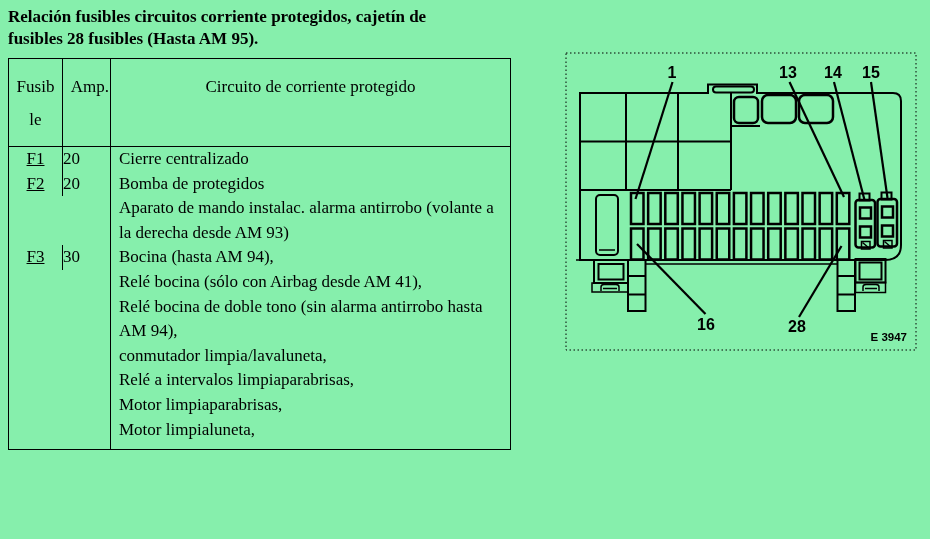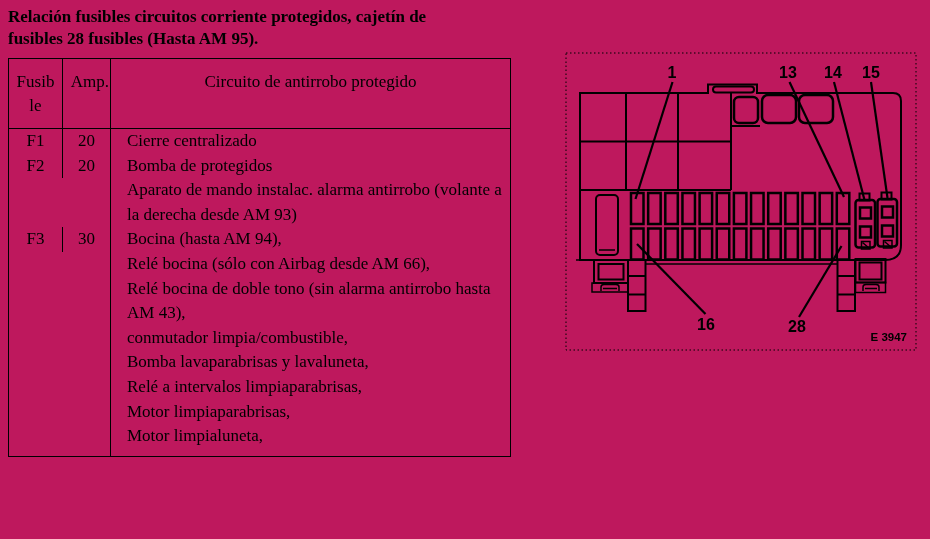--- a/index.html
+++ b/index.html
@@ -1,46 +1,46 @@
 <!DOCTYPE html>
 <html><head>
 <meta charset="utf-8">
 <style>
   html,body{margin:0;padding:0;background:#fff;}
   .screen{
-    position:relative;width:930px;height:539px;background:#be185d;
+    position:relative;width:930px;height:539px;background:#86efac;
     font-family:"Liberation Serif",serif;color:#000;overflow:hidden;
   }
   .doc-title{
     position:absolute;left:8px;top:6px;width:520px;
     font-weight:bold;font-size:17px;line-height:22px;white-space:pre-line;
   }
   table.fuse-table{
     position:absolute;left:8px;top:58px;width:502px;
     border-collapse:collapse;table-layout:fixed;
     border:1.5px solid #000;
     font-size:17px;
   }
   .fuse-table col.c1{width:54px;}
   .fuse-table col.c2{width:48px;}
   .fuse-table col.c3{width:400px;}
   .fuse-table th{
     font-weight:normal;vertical-align:top;padding-top:11px;padding-bottom:10px;
-    border-bottom:1.5px solid #000;line-height:24px;
+    border-bottom:1.5px solid #000;line-height:33px;
   }
   .fuse-table th.h-fuse{white-space:pre-line;text-align:center;border-right:1.5px solid #000;}
   .fuse-table th.h-amp{text-align:right;border-right:1.5px solid #000;}
   .fuse-table th.h-circuit{text-align:center;}
   .fuse-table td{
     vertical-align:top;line-height:24.6px;padding:0;
   }
   .fuse-table td.col-fuse{text-align:center;}
-  .fuse-table td.col-fuse.divided{border-right:1.5px solid #000;}
-  .fuse-table td.col-amp{text-align:center;border-right:1.5px solid #000;}
-  .fuse-table td.col-circuit{padding-left:16px;padding-right:4px;}
+  .fuse-table td.col-fuse.divided{border-right:1.5px solid #000;text-decoration:underline;}
+  .fuse-table td.col-amp{border-right:1.5px solid #000;}
+  .fuse-table td.col-circuit{padding-left:8px;padding-right:4px;}
   .fuse-table tr:last-child td{padding-bottom:7px;}
   .diagram{
     position:absolute;left:563px;top:43px;width:360px;height:310px;
   }
   .diagram svg{display:block;}
   .ln{fill:none;stroke:#000;stroke-width:2;}
   .ln-thick{fill:none;stroke:#000;stroke-width:2.5;}
   .ln-thin{fill:none;stroke:#000;stroke-width:1.5;}
   .leader{fill:none;stroke:#000;stroke-width:2.2;}
   .dotted{fill:none;stroke:#000;stroke-width:1;stroke-dasharray:1.5 2.5;}
@@ -66,21 +66,21 @@
     <colgroup>
         <col class="c1">
         <col class="c2">
         <col class="c3">
       </colgroup>
     <thead>
       <tr>
         <th class="h-fuse">Fusib
 le</th>
         <th class="h-amp">Amp.</th>
-        <th class="h-circuit">Circuito de antirrobo protegido</th>
+        <th class="h-circuit">Circuito de corriente protegido</th>
       </tr>
     </thead>
     <tbody>
         <tr>
           <td class="col-fuse divided">F1</td>
           <td class="col-amp">20</td>
           <td class="col-circuit">Cierre centralizado</td>
         </tr>
         <tr>
           <td class="col-fuse divided">F2</td>
@@ -93,36 +93,31 @@
           <td class="col-circuit">Aparato de mando instalac. alarma antirrobo (volante a la derecha desde AM 93)</td>
         </tr>
         <tr>
           <td class="col-fuse divided">F3</td>
           <td class="col-amp">30</td>
           <td class="col-circuit">Bocina (hasta AM 94),</td>
         </tr>
         <tr>
           <td class="col-fuse"></td>
           <td class="col-amp"></td>
-          <td class="col-circuit">Relé bocina (sólo con Airbag desde AM 66),</td>
-        </tr>
-        <tr>
-          <td class="col-fuse"></td>
-          <td class="col-amp"></td>
-          <td class="col-circuit">Relé bocina de doble tono (sin alarma antirrobo hasta AM 43),</td>
-        </tr>
-        <tr>
-          <td class="col-fuse"></td>
-          <td class="col-amp"></td>
-          <td class="col-circuit">conmutador limpia/combustible,</td>
-        </tr>
-        <tr>
-          <td class="col-fuse"></td>
-          <td class="col-amp"></td>
-          <td class="col-circuit">Bomba lavaparabrisas y lavaluneta,</td>
+          <td class="col-circuit">Relé bocina (sólo con Airbag desde AM 41),</td>
+        </tr>
+        <tr>
+          <td class="col-fuse"></td>
+          <td class="col-amp"></td>
+          <td class="col-circuit">Relé bocina de doble tono (sin alarma antirrobo hasta AM 94),</td>
+        </tr>
+        <tr>
+          <td class="col-fuse"></td>
+          <td class="col-amp"></td>
+          <td class="col-circuit">conmutador limpia/lavaluneta,</td>
         </tr>
         <tr>
           <td class="col-fuse"></td>
           <td class="col-amp"></td>
           <td class="col-circuit">Relé a intervalos limpiaparabrisas,</td>
         </tr>
         <tr>
           <td class="col-fuse"></td>
           <td class="col-amp"></td>
           <td class="col-circuit">Motor limpiaparabrisas,</td>

